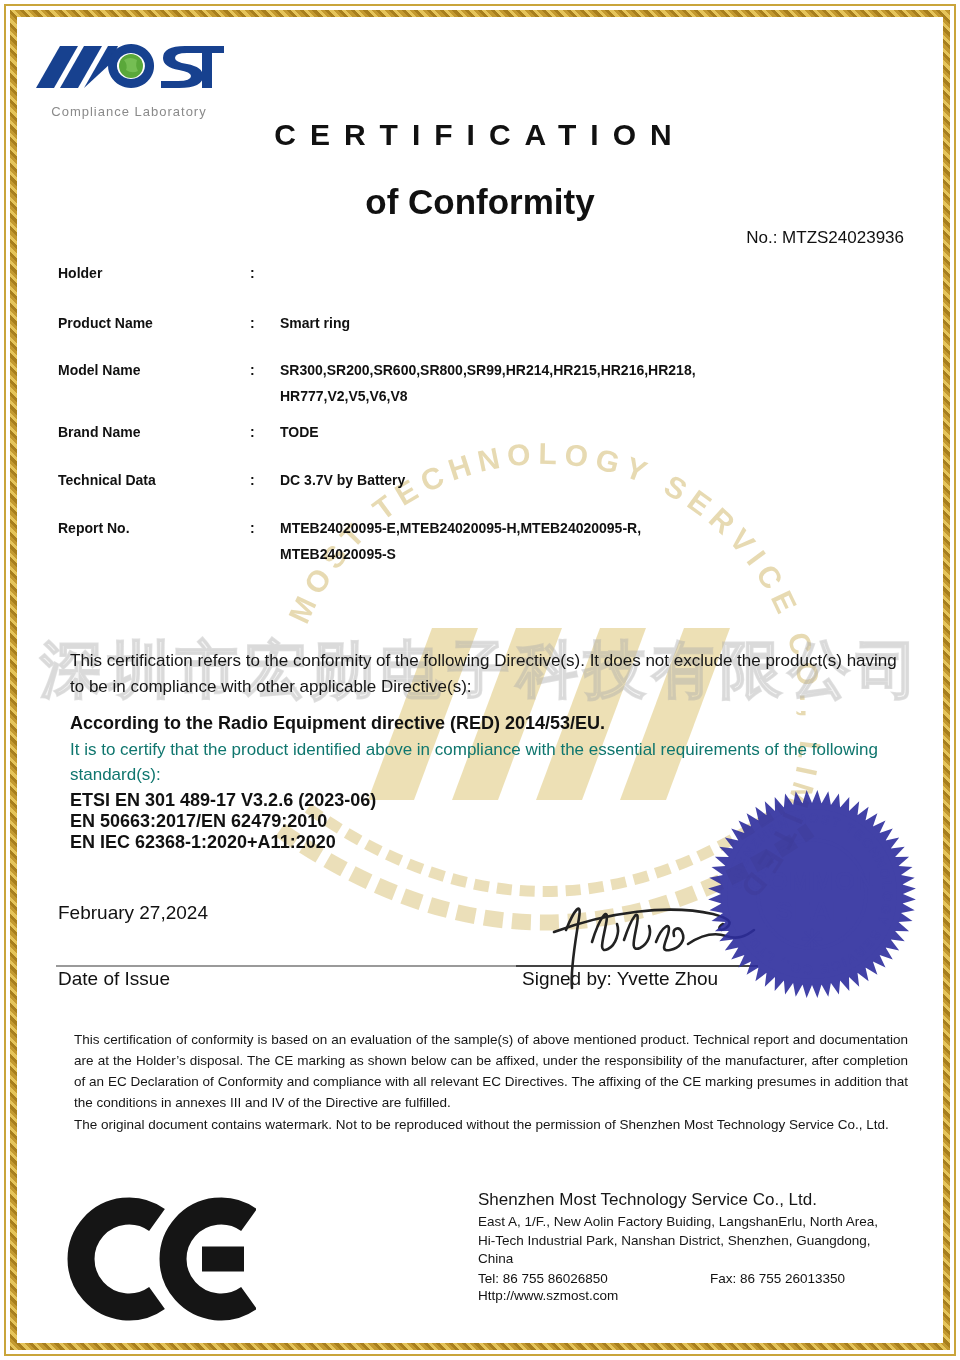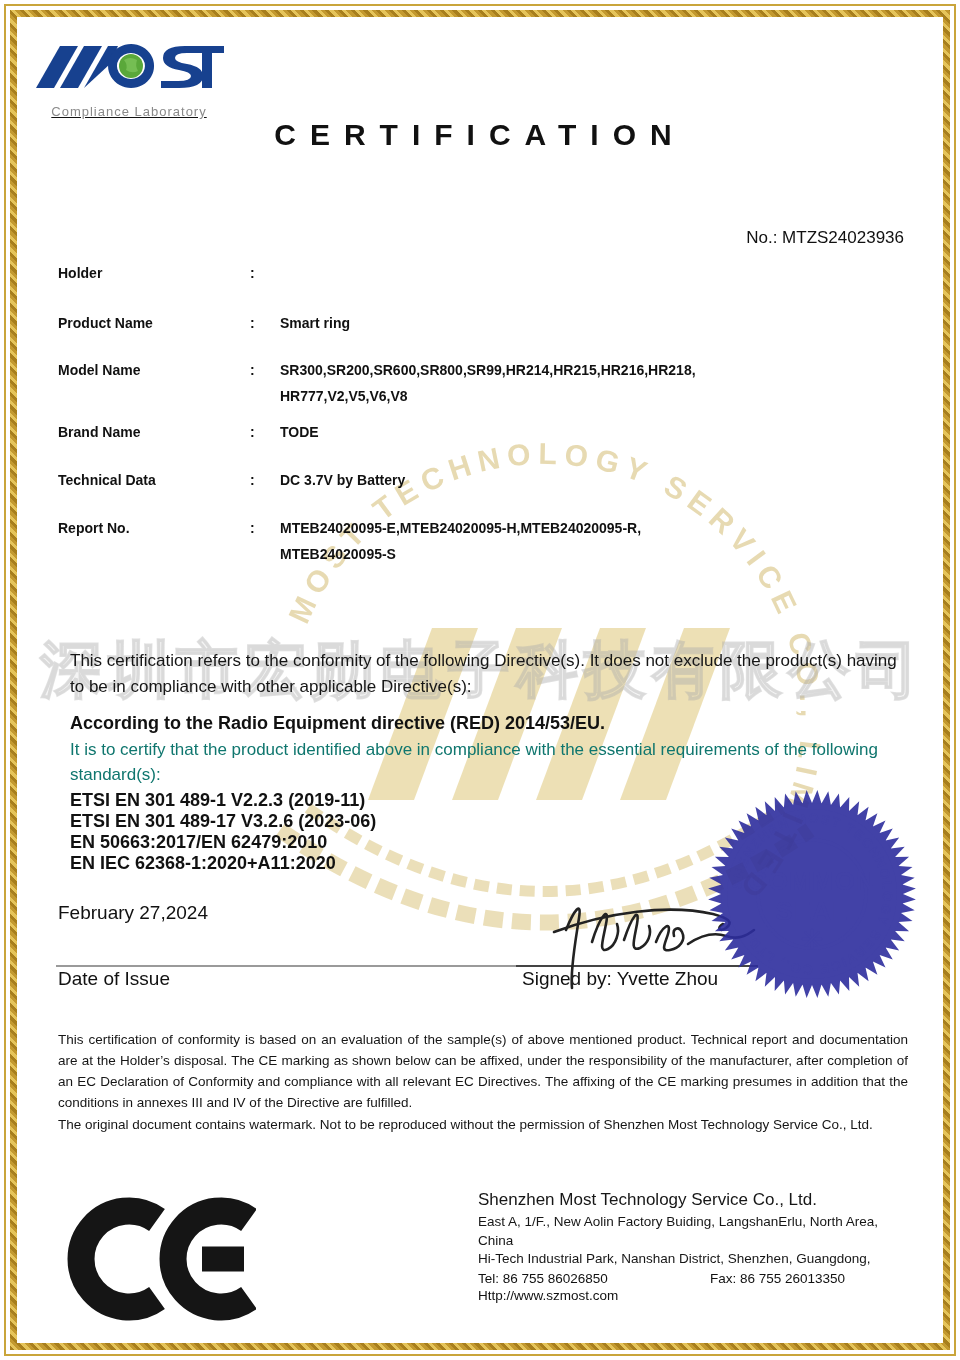--- a/index.html
+++ b/index.html
@@ -12,21 +12,21 @@
   .frame-inner { position:absolute; inset:10px; border:7px solid #c3992f;
     border-image: repeating-linear-gradient(45deg,#a87f1d 0 3px,#e5c45a 3px 6px,#c3992f 6px 9px) 7; pointer-events:none; z-index:5; }
 
   
   .wm-gold { position:absolute; left:0; top:0; z-index:0; }
   .wm-cn { position:absolute; left:40px; right:40px; top:628px; z-index:0;
     font-size:62px; font-weight:bold; letter-spacing:6px; text-align:center; white-space:nowrap;
     color:rgba(185,185,185,0.16); -webkit-text-stroke:1.5px rgba(170,170,170,0.35); }
 
   
-  .logo { position:absolute; left:34px; top:36px; width:190px; z-index:1;text-decoration:underline; }
+  .logo { position:absolute; left:34px; top:36px; width:190px; z-index:1; }
   .logo-sub { margin-top:2px; text-align:center; font-size:13px; color:#8a8a8a; letter-spacing:1px; }
 
   .title1 { position:absolute; left:0; right:0; top:118px; text-align:center;
     font-size:30px; font-weight:bold; letter-spacing:14px; color:#111; z-index:1; }
   .title2 { position:absolute; left:0; right:0; top:182px; text-align:center;
     font-size:35px; font-weight:bold; color:#111; z-index:1; }
   .cert-no { position:absolute; right:56px; top:228px; font-size:17px; color:#111; z-index:1; }
 
   
   .fields { position:absolute; left:58px; right:52px; top:260px; z-index:1; }
@@ -46,21 +46,21 @@
   
   .date-value { position:absolute; left:58px; top:902px; font-size:19px; z-index:2; }
   .date-line  { position:absolute; left:56px; top:965px; width:475px; border-top:2px solid #9a9a9a; z-index:2; }
   .date-label { position:absolute; left:58px; top:968px; font-size:19px; z-index:2; }
   .sign-line  { position:absolute; left:516px; top:965px; width:242px; border-top:2px solid #444; z-index:2; }
   .sign-label { position:absolute; left:522px; top:968px; font-size:19px; z-index:2; }
   .signature  { position:absolute; left:548px; top:892px; z-index:3; }
   .seal { position:absolute; left:706px; top:788px; z-index:3; opacity:.9; }
 
   
-  .disclaimer { position:absolute; left:58px; right:52px; top:1030px; z-index:1;
+  .disclaimer { position:absolute; left:74px; right:52px; top:1030px; z-index:1;
     font-size:13.5px; line-height:1.55; text-align:justify; color:#161616; }
   .disclaimer p + p { margin-top:1px; }
 
   
   .ce { position:absolute; left:56px; top:1186px; z-index:1; }
   .company { position:absolute; left:478px; top:1190px; width:436px; z-index:1; }
   .company .cname { font-size:17px; color:#161616; margin-bottom:3px; }
   .company .cline { font-size:13.5px; line-height:1.38; color:#161616; }
   .company .telfax { display:flex; font-size:13.5px; margin-top:2px; }
   .company .telfax .tel { width:232px; flex:0 0 232px; }
@@ -105,20 +105,21 @@
         <path d="M151,10 q-22,0 -22,12 q0,9 16,12 q12,2 12,6 q0,5 -13,5 l-17,0 l0,7 l18,0 q24,0 24,-12 q0,-9 -16,-12 q-12,-2 -12,-6 q0,-5 12,-5 l15,0 l0,-7 Z"></path>
         <polygon points="158,10 190,10 190,17 178,17 178,52 168,52 168,17 158,17"></polygon>
       </g>
       <circle cx="97" cy="30" r="12" fill="#5aa83a"></circle>
       <path d="M90,24 q6,-4 13,0 q-2,6 1,11 q-6,3 -12,-1 q2,-5 -2,-10" fill="#7cc35a" opacity="0.8"></path>
     </svg>
     <div class="logo-sub">Compliance Laboratory</div>
   </div>
 
   <div class="title1">CERTIFICATION</div>
+  <div class="title2">of Conformity</div>
   <div class="cert-no">No.: MTZS24023936</div>
 
   <div class="fields">
     <div class="frow">
       <span class="lbl">Holder</span>
       <span class="colon">:</span>
     </div>
     <div class="frow g8">
       <span class="lbl">Product Name</span>
       <span class="colon">:</span>
@@ -146,21 +147,20 @@
       <span class="val">MTEB24020095-E,MTEB24020095-H,MTEB24020095-R,
 MTEB24020095-S</span>
     </div>
   </div>
 
   <div class="statements">
     <div class="para">This certification refers to the conformity of the following Directive(s). It does not exclude the product(s) having to be in compliance with other applicable Directive(s):</div>
     <div class="para-bold">According to the Radio Equipment directive (RED) 2014/53/EU.</div>
     <div class="para2">It is to certify that the product identified above in compliance with the essential requirements of the following standard(s):</div>
     <div class="standards">
-      <div>ETSI EN 301 489-1 V2.2.3 (2019-11)</div>
       <div>ETSI EN 301 489-17 V3.2.6 (2023-06)</div>
       <div>EN 50663:2017/EN 62479:2010</div>
       <div>EN IEC 62368-1:2020+A11:2020</div>
     </div>
   </div>
 
   <div class="date-value">February 27,2024</div>
   <div class="date-line"></div>
   <div class="date-label">Date of Issue</div>
   <div class="sign-line"></div>
@@ -208,22 +208,22 @@
     <g fill="none" stroke="#151515" stroke-width="27">
       <path d="M101,34 A48,48 0 1,0 101,112"></path>
       <path d="M193,34 A48,48 0 1,0 193,112"></path>
     </g>
     <line x1="146" y1="73" x2="188" y2="73" stroke="#151515" stroke-width="25"></line>
   </svg>
 
   <div class="company">
     <div class="cname">Shenzhen Most Technology Service Co., Ltd.</div>
     <div class="cline">East A, 1/F., New Aolin Factory Buiding, LangshanErlu, North Area,</div>
+    <div class="cline">Hi-Tech Industrial Park, Nanshan District, Shenzhen, Guangdong,</div>
     <div class="cline">China</div>
-    <div class="cline">Hi-Tech Industrial Park, Nanshan District, Shenzhen, Guangdong,</div>
     <div class="telfax">
       <span class="tel">Tel: 86 755 86026850</span>
       <span class="fax">Fax: 86 755 26013350</span>
     </div>
     <div class="cweb">Http://www.szmost.com</div>
   </div>
 
 </div>
 
 </body></html>

